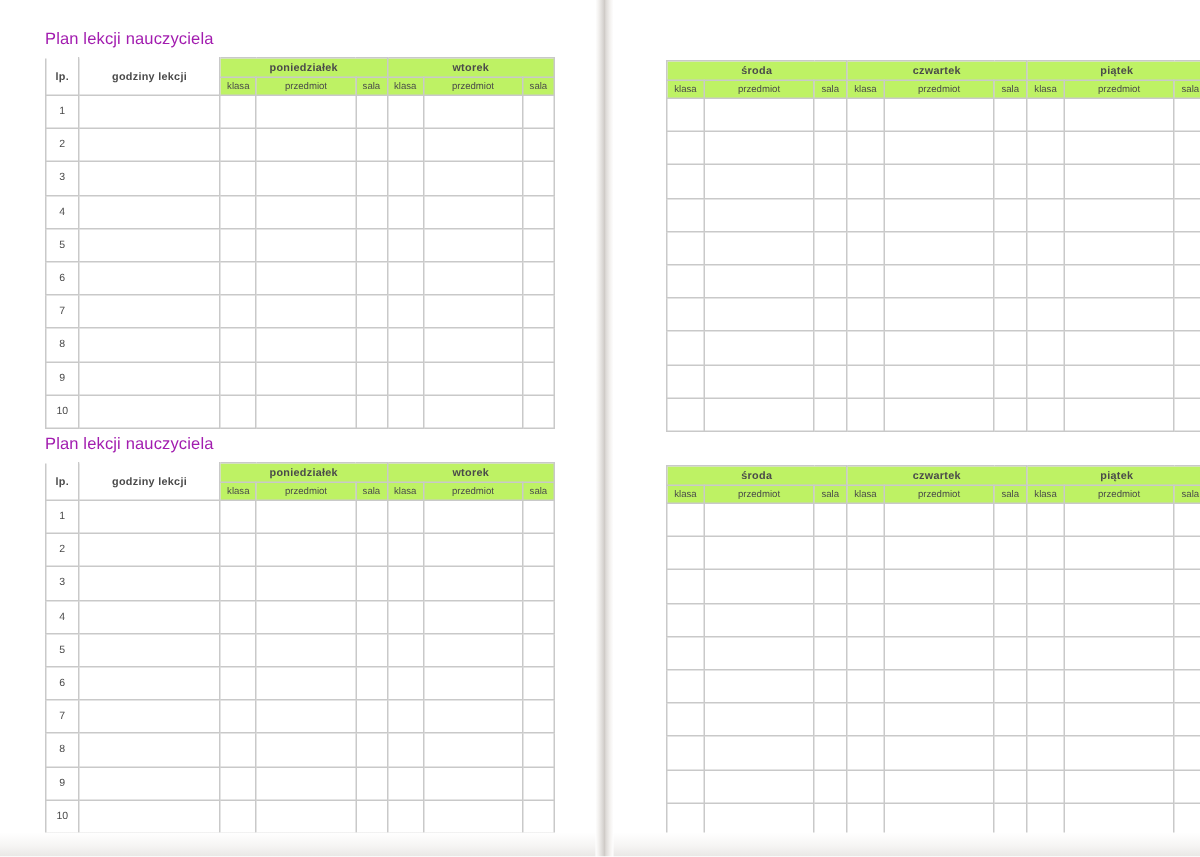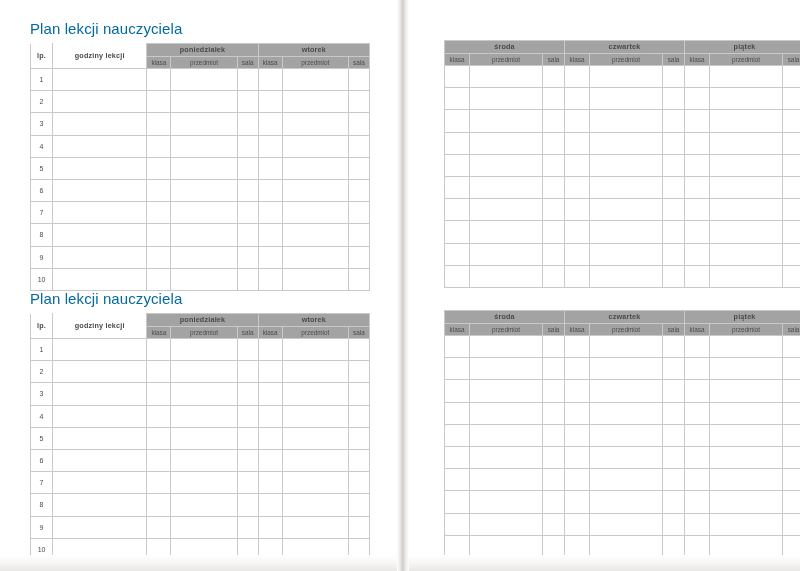--- a/index.html
+++ b/index.html
@@ -41,22 +41,22 @@
     position: absolute;
     left: 0; right: 0; bottom: 0;
     height: 16px;
     background: linear-gradient(to bottom, #ffffff 0%, #f6f5f4 55%, #e9e7e5 100%);
   }
 
   
   .block { position: absolute; }
 
   .title {
-    font-size: 15px;
-    color: #0369a1;
+    font-size: 11px;
+    color: #a21caf;
     letter-spacing: .1px;
     margin: 0 0 6px 0;
     font-weight: 400;
     white-space: nowrap;
   }
 
   table.grid {
     border-collapse: collapse;
     table-layout: fixed;
     width: 100%;
@@ -66,21 +66,21 @@
   table.grid td {
     border: 1px solid #c9c9c9;
     padding: 0;
     font-weight: normal;
     text-align: center;
     vertical-align: middle;
     color: #4a4a4a;
     background: #ffffff;
   }
   table.grid thead th {
-    background: #a3a3a3;
+    background: #bef264;
     font-size: 6.4px;
     line-height: 1.1;
     height: 11px;
   }
   table.grid thead tr.day-row th {
     font-size: 7.2px;
     font-weight: bold;
     height: 12px;
     letter-spacing: .2px;
   }

